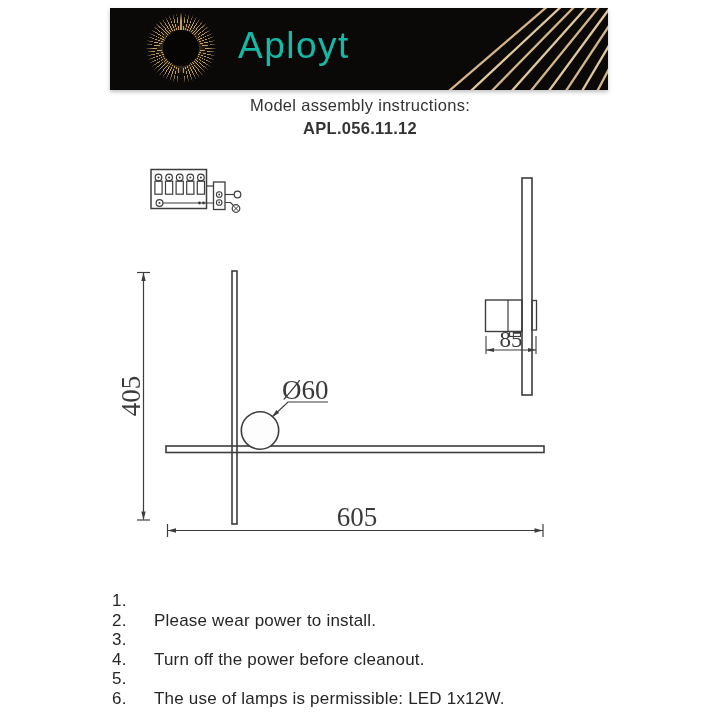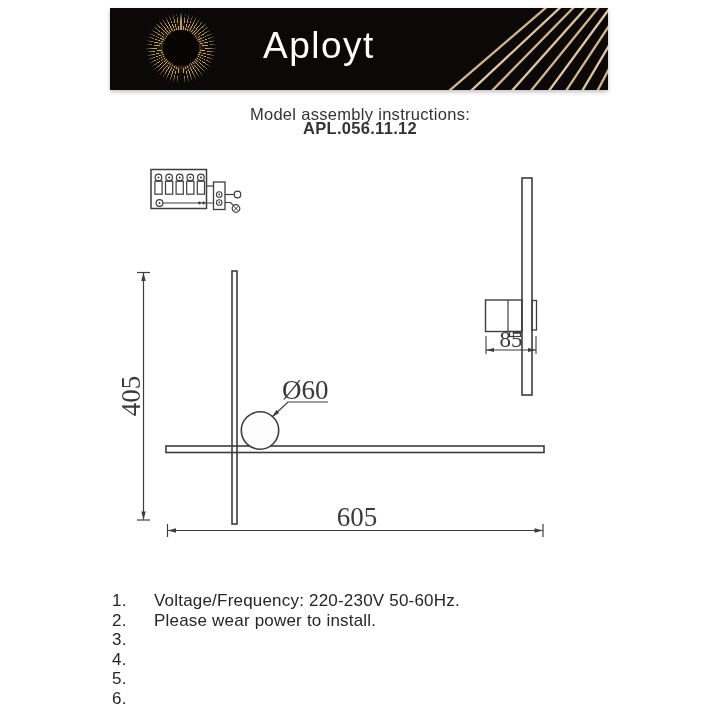--- a/index.html
+++ b/index.html
@@ -17,29 +17,29 @@
     background:repeating-conic-gradient(rgba(205,167,110,.95) 0deg 1.6deg, rgba(11,9,7,0) 1.6deg 6.4deg);
     -webkit-mask-image:radial-gradient(circle,#000 55%,transparent 73%);
     mask-image:radial-gradient(circle,#000 55%,transparent 73%);
   }
   .sunburst::after{
     content:"";position:absolute;inset:17px;border-radius:50%;background:#060503;
     box-shadow:0 0 9px 3px rgba(190,150,95,.35);
   }
   .brand-text{
     position:absolute;left:128px;top:50%;transform:translateY(-56%);
-    font-size:37px;font-weight:300;letter-spacing:1.5px;color:#ffffff;margin-left:25px;
+    font-size:37px;font-weight:300;letter-spacing:1.5px;color:#14b8a6;
   }
   .rays{position:absolute;right:0;top:0;width:498px;height:82px;}
   
   .header-title,.header-model{
     position:absolute;left:0;width:720px;text-align:center;
     font-size:16.5px;font-weight:500;color:#333;letter-spacing:.3px;
   }
-  .header-title{top:105px;}
+  .header-title{top:96px;}
   .header-model{top:119px;font-weight:bold;}
   
   .tech{position:absolute;left:0;top:0;width:720px;height:720px;}
   .tech *{vector-effect:none;}
   .ln{stroke:#3d3d3d;fill:none;}
   .fillc{fill:#3d3d3d;stroke:none;}
   .dim{
     font-family:"Liberation Serif","DejaVu Serif",serif;
     fill:#3a3a3a;
   }
@@ -162,36 +162,37 @@
     <polygon class="fillc" points="486,350 494,348 494,352"></polygon>
     <polygon class="fillc" points="536,350 528,348 528,352"></polygon>
     <text class="dim" x="511" y="347" text-anchor="middle" font-size="23">85</text>
   </g>
 </svg>
 
 <div class="instructions">
   <div class="instr-row">
     <span class="instr-num">1.</span>
       <span class="instr-gap"></span>
-    <span>Voltage/Frequency: 220-230V 50-60Hz.</span>
   </div>
   <div class="instr-row">
     <span class="instr-num">2.</span>
       <span class="instr-gap"></span>
     <span>Please wear power to install.</span>
   </div>
   <div class="instr-row">
     <span class="instr-num">3.</span>
       <span class="instr-gap"></span>
   </div>
   <div class="instr-row">
     <span class="instr-num">4.</span>
       <span class="instr-gap"></span>
+    <span>Turn off the power before cleanout.</span>
   </div>
   <div class="instr-row">
     <span class="instr-num">5.</span>
       <span class="instr-gap"></span>
   </div>
   <div class="instr-row">
     <span class="instr-num">6.</span>
       <span class="instr-gap"></span>
+    <span>The use of lamps is permissible: LED 1x12W.</span>
   </div>
 </div>
 
 </body></html>

